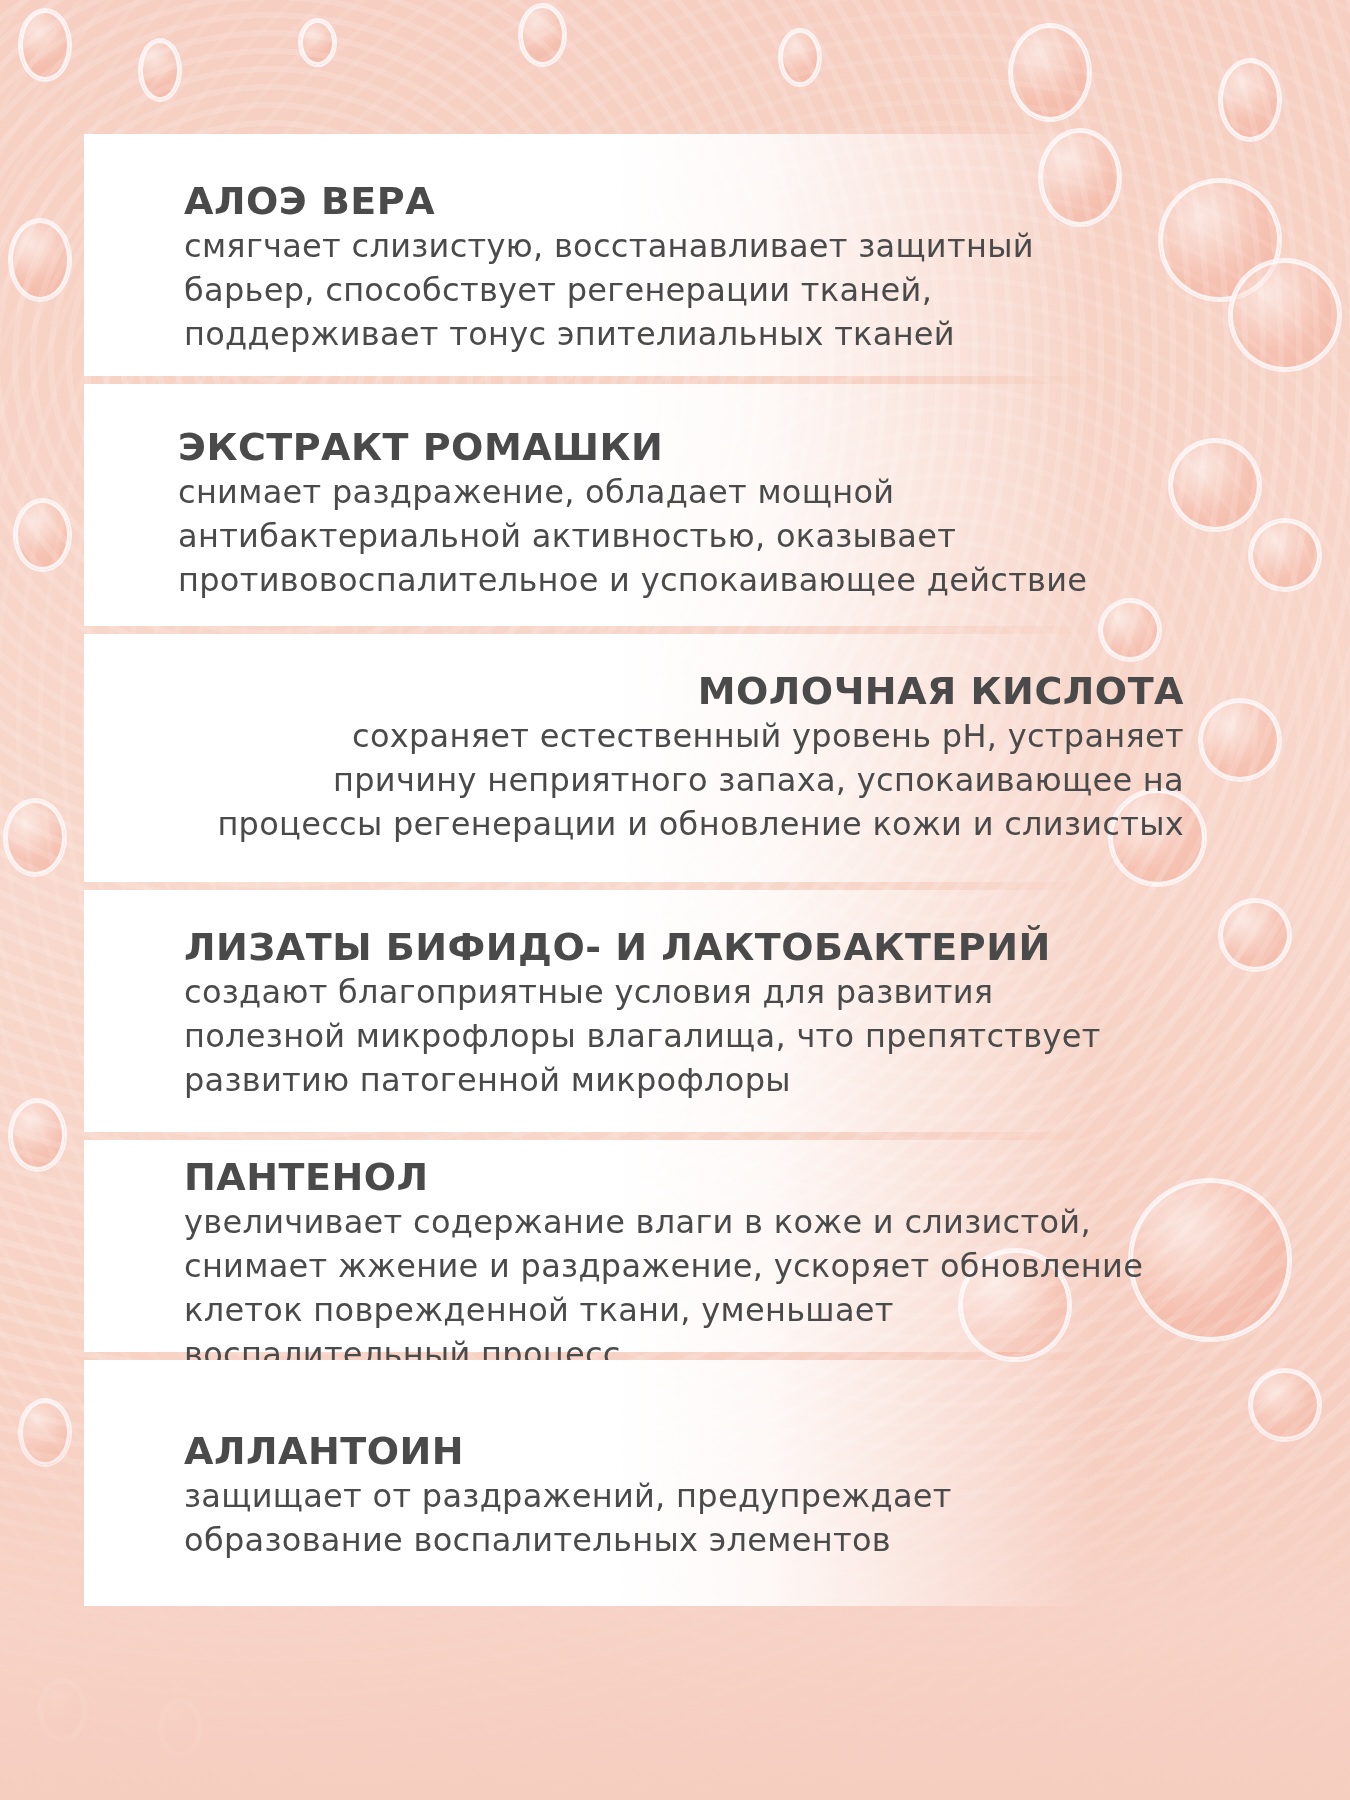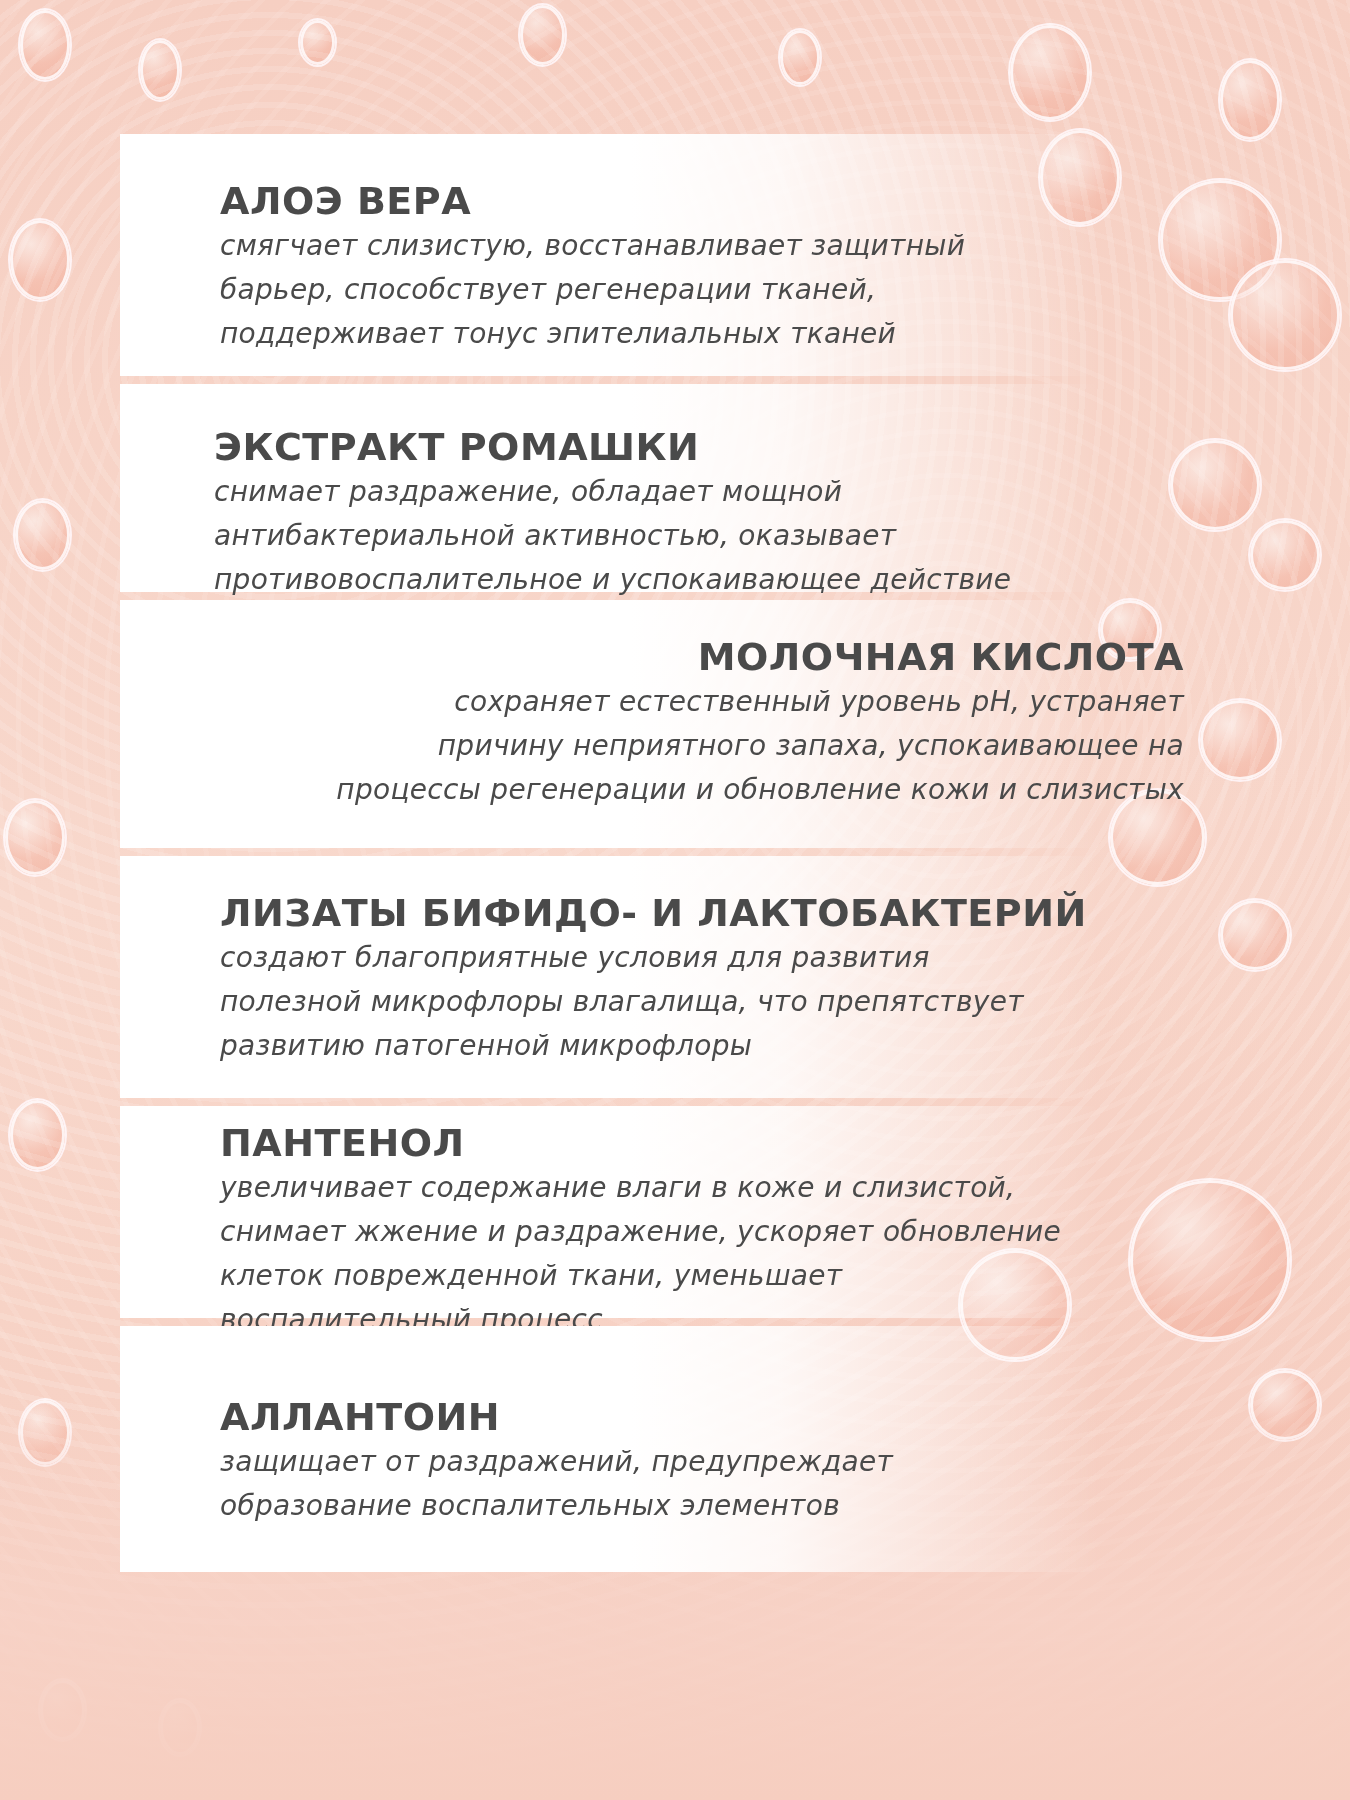--- a/index.html
+++ b/index.html
@@ -55,45 +55,43 @@
     .panel {
       position: relative;
       margin-bottom: 8px;
       background: linear-gradient(90deg,
         rgba(255,255,255,1) 0%,
         rgba(255,255,255,1) 48%,
         rgba(255,255,255,0.85) 62%,
         rgba(255,255,255,0.45) 76%,
         rgba(255,255,255,0.0) 92%);
       box-sizing: border-box;
-      margin-left: 36px;
     }
     .panel .inner {
       position: absolute;
       left: 100px;
       right: 0;
     }
     .title {
       font-family: "DejaVu Sans", "Liberation Sans", sans-serif;
       font-weight: bold;
       font-size: 38px;
       letter-spacing: 0.5px;
       color: #4a4a4a;
       line-height: 46px;
       margin: 0;
       white-space: nowrap;
     }
     .desc {
       font-family: "DejaVu Sans", "Liberation Sans", sans-serif;
-      font-size: 28px;
+      font-size: 32px;
       color: #4a4a4a;
       line-height: 44px;
       margin: 0;
       letter-spacing: 0.3px;
-      font-style: italic;
     }
     .desc-line {
       display: block;
       white-space: nowrap;
     }
   </style>
 </head>
 <body>
 
 <div class="bg">
@@ -134,21 +132,21 @@
     <div class="inner" style="top:44px;">
       <h2 class="title">АЛОЭ ВЕРА</h2>
       <p class="desc">
         <span class="desc-line">смягчает слизистую, восстанавливает защитный</span>
         <span class="desc-line">барьер, способствует регенерации тканей,</span>
         <span class="desc-line">поддерживает тонус эпителиальных тканей</span>
       </p>
     </div>
   </div>
 
-  <div class="panel" style="height:208px;">
+  <div class="panel" style="height:242px;">
     <div class="inner" style="top:40px; left:94px;">
       <h2 class="title">ЭКСТРАКТ РОМАШКИ</h2>
       <p class="desc">
         <span class="desc-line">снимает раздражение, обладает мощной</span>
         <span class="desc-line">антибактериальной активностью, оказывает</span>
         <span class="desc-line">противовоспалительное и успокаивающее действие</span>
       </p>
     </div>
   </div>
 

